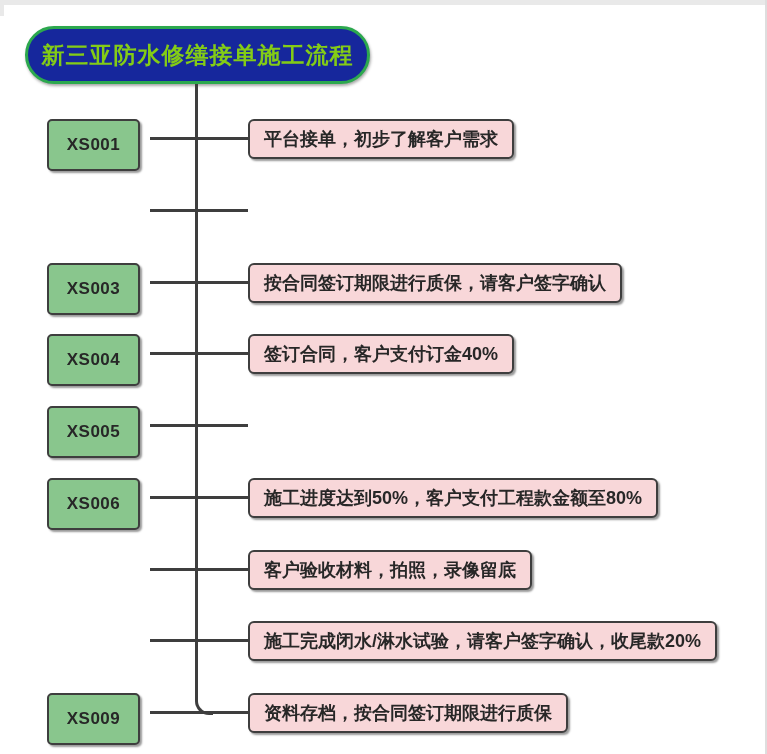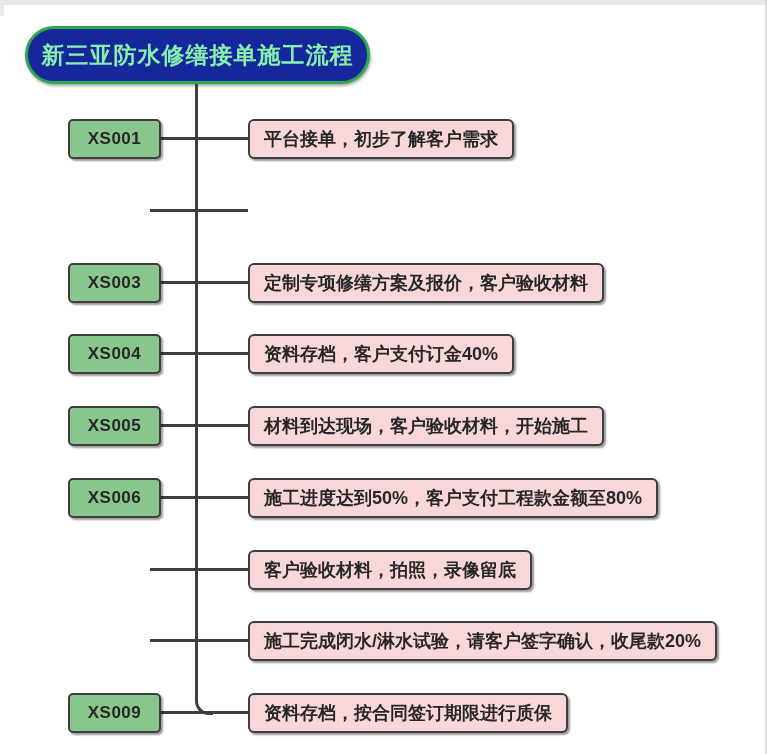--- a/index.html
+++ b/index.html
@@ -14,34 +14,34 @@
   
   .chrome-top{position:absolute;left:0;top:0;width:767px;height:5px;background:var(--chrome);}
   .chrome-left{position:absolute;left:0;top:0;width:4px;height:16px;background:var(--chrome);}
   .chrome-right{position:absolute;right:0;top:0;width:2px;height:754px;background:#DEDEDE;}
 
   
   .title-pill{
     position:absolute;left:25px;top:26px;width:345px;height:58px;
     background:var(--navy);border:3px solid var(--pill-border);border-radius:29px;
     display:flex;align-items:center;justify-content:center;
-    color:#86efac;font-size:23px;font-weight:bold;letter-spacing:1px;
+    color:#84cc16;font-size:23px;font-weight:bold;letter-spacing:1px;
     box-shadow:1px 2px 3px rgba(0,0,0,0.35);
   }
 
   
   .trunk{position:absolute;left:195px;top:84px;width:3px;height:614px;background:var(--ink);}
   .elbow{position:absolute;left:195px;top:693px;width:18px;height:22px;
     border-left:3px solid var(--ink);border-bottom:3px solid var(--ink);
     border-bottom-left-radius:14px;}
   .h-line{position:absolute;left:150px;width:98px;height:3px;background:var(--ink);}
 
   
   .node{
-    position:absolute;left:68px;width:93px;height:40px;
+    position:absolute;left:47px;width:93px;height:52px;
     background:var(--node-green);border:2px solid var(--ink);border-radius:5px;
     display:flex;align-items:center;justify-content:center;
     color:var(--text);font-size:17px;font-weight:bold;letter-spacing:.5px;
     box-shadow:2px 2px 2px rgba(0,0,0,0.4);
   }
 
   
   .step{
     position:absolute;left:248px;height:40px;
     background:var(--step-pink);border:2px solid var(--ink);border-radius:6px;
@@ -70,29 +70,28 @@
   <div class="elbow"></div>
 
   <div class="h-line l0"></div>
   <div class="node y0">XS001</div>
   <div class="step y0">平台接单，初步了解客户需求</div>
 
   <div class="h-line l1"></div>
 
   <div class="h-line l2"></div>
   <div class="node y2">XS003</div>
-  <div class="step y2">定制专项修缮方案及报价，客户验收材料</div>
+  <div class="step y2">按合同签订期限进行质保，请客户签字确认</div>
 
   <div class="h-line l3"></div>
   <div class="node y3">XS004</div>
-  <div class="step y3">资料存档，客户支付订金40%</div>
+  <div class="step y3">签订合同，客户支付订金40%</div>
 
   <div class="h-line l4"></div>
   <div class="node y4">XS005</div>
-  <div class="step y4">材料到达现场，客户验收材料，开始施工</div>
 
   <div class="h-line l5"></div>
   <div class="node y5">XS006</div>
   <div class="step y5">施工进度达到50%，客户支付工程款金额至80%</div>
 
   <div class="h-line l6"></div>
   <div class="step y6">客户验收材料，拍照，录像留底</div>
 
   <div class="h-line l7"></div>
   <div class="step y7">施工完成闭水/淋水试验，请客户签字确认，收尾款20%</div>

